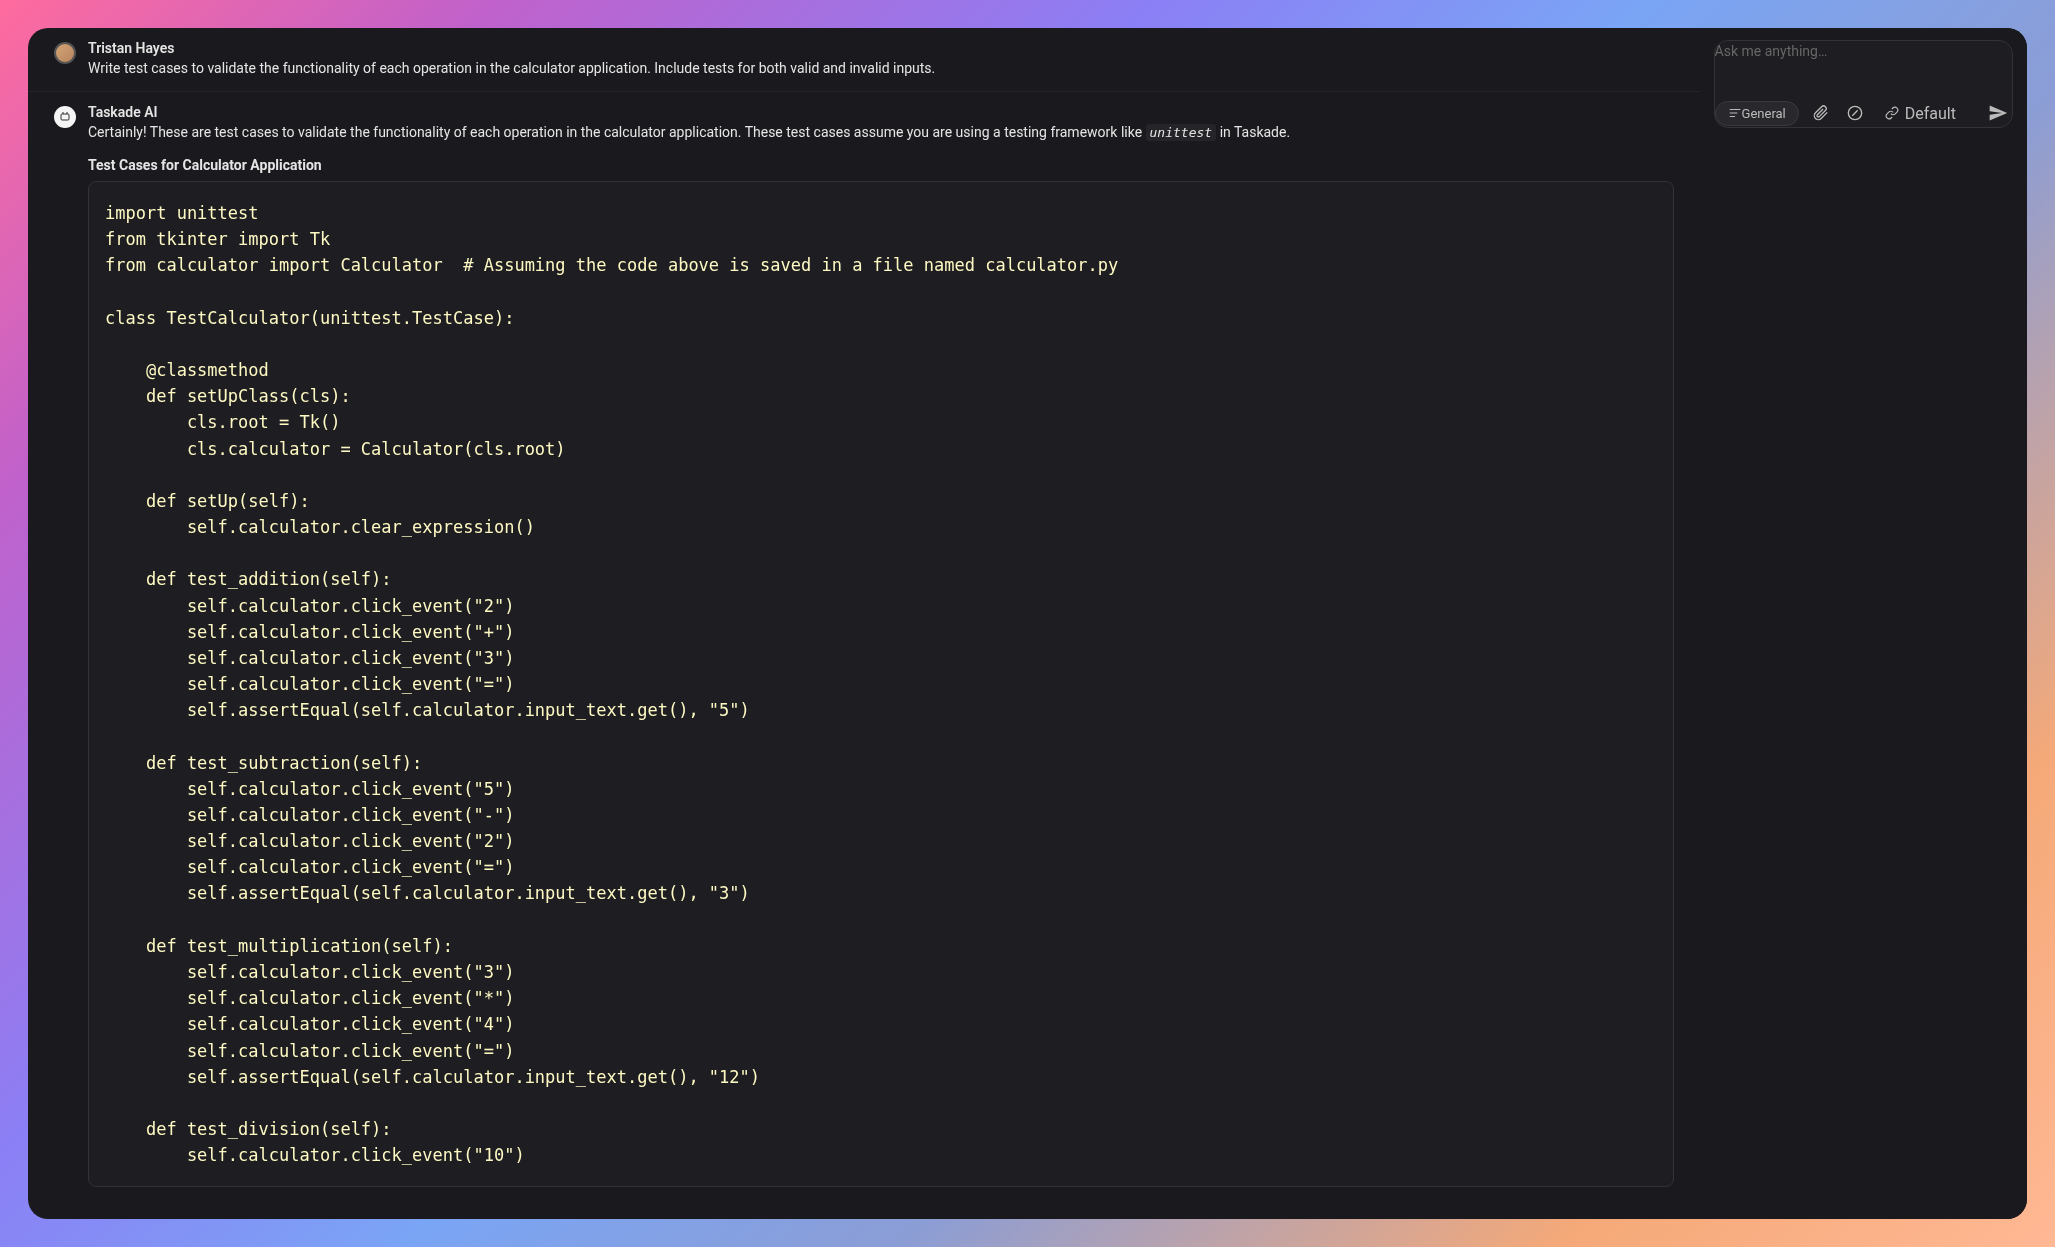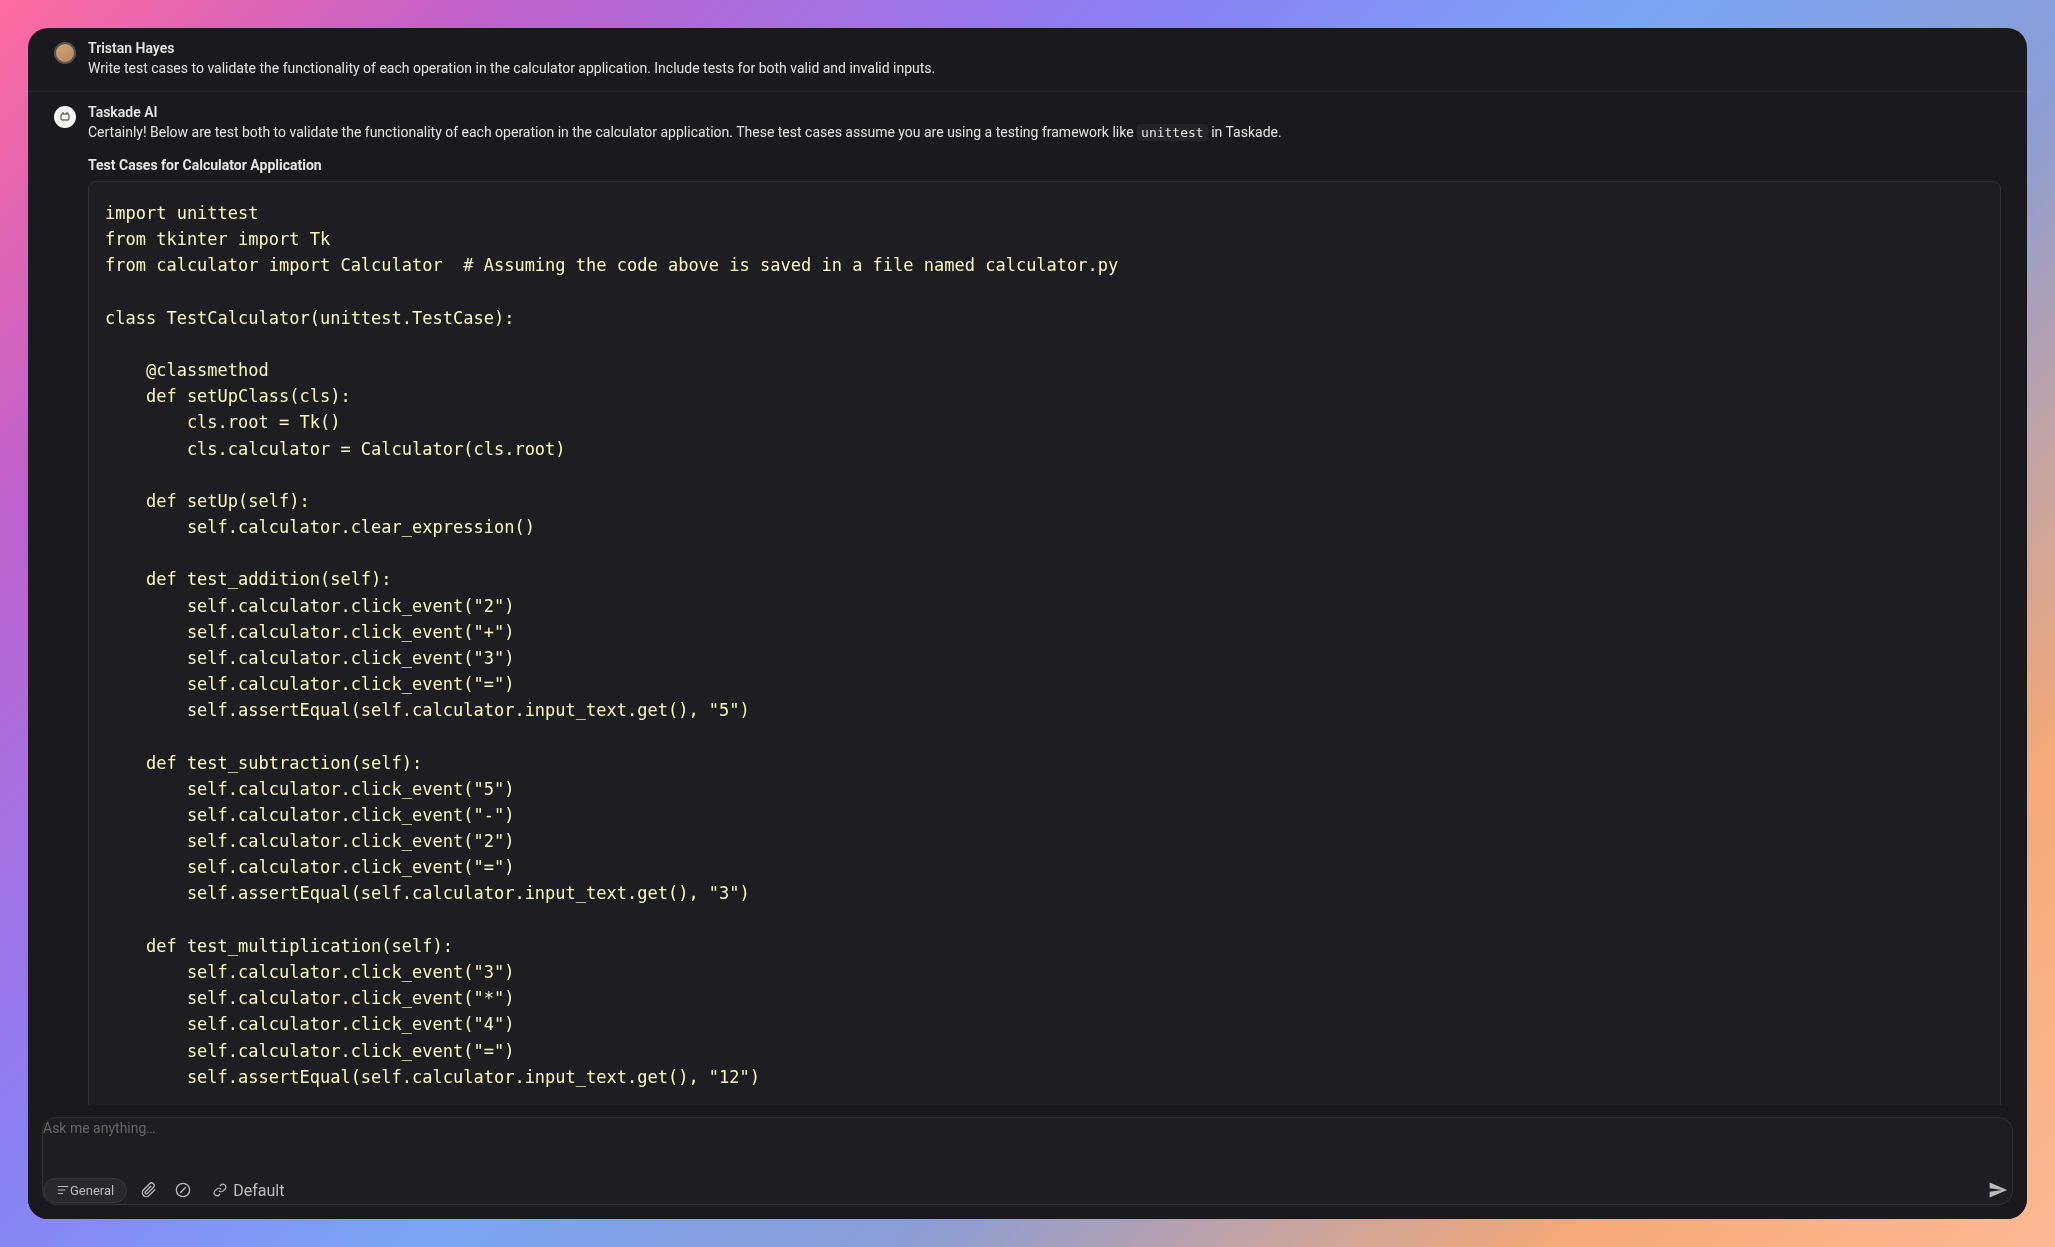--- a/index.html
+++ b/index.html
@@ -12,21 +12,21 @@
       background: linear-gradient(135deg, #ff6b9d 0%, #c061cb 15%, #8b7ff5 35%, #7aa5f5 50%, #8b9dd5 65%, #f5a978 85%, #ffb894 100%);
       min-height: 100vh;
       padding: 28px;
       color: #e5e5e5;
     }
     .app-container {
       background: #1a1a1e;
       border-radius: 20px;
       height: calc(100vh - 56px);
       display: flex;
-      flex-direction: column;
+      flex-direction: row;
       overflow: hidden;
     }
     .messages-area {
       flex: 1;
       overflow-y: auto;
       padding: 0;
     }
     .message-block {
       padding: 12px 26px;
       border-bottom: 1px solid rgba(255,255,255,0.05);
@@ -70,20 +70,21 @@
       font-size: 14px;
       color: #e5e5e5;
       line-height: 1.5;
     }
     .message-text .code-inline {
       font-family: 'SF Mono', Monaco, Menlo, Consolas, monospace;
       background: rgba(255,255,255,0.05);
       padding: 1px 4px;
       border-radius: 3px;
       font-size: 13px;
+      font-style: italic;
     }
     .section-title {
       font-weight: 700;
       font-size: 14px;
       color: #e5e5e5;
       margin-top: 14px;
       margin-bottom: 8px;
     }
     .code-block {
       background: #1e1e22;
@@ -186,21 +187,21 @@
     <div class="message-block">
       <div class="avatar ai">
         <svg width="12" height="12" viewBox="0 0 24 24" fill="none" stroke="#333" stroke-width="2">
           <rect x="4" y="6" width="16" height="12" rx="2"></rect>
           <path d="M8 2v4M16 2v4"></path>
         </svg>
       </div>
       <div class="message-content">
         <div class="author-name">Taskade AI</div>
         <div class="message-text">
-          <span>Certainly! Below are test both to validate the functionality of each operation in the calculator application. These test cases assume you are using a testing framework like </span><span class="code-inline">unittest</span><span> in Taskade.</span>
+          <span>Certainly! These are test cases to validate the functionality of each operation in the calculator application. These test cases assume you are using a testing framework like </span><span class="code-inline">unittest</span><span> in Taskade.</span>
         </div>
         <div class="section-title">Test Cases for Calculator Application</div>
         <div class="code-block">
           <pre>import unittest
 from tkinter import Tk
 from calculator import Calculator  # Assuming the code above is saved in a file named calculator.py
 
 class TestCalculator(unittest.TestCase):
 
     @classmethod

